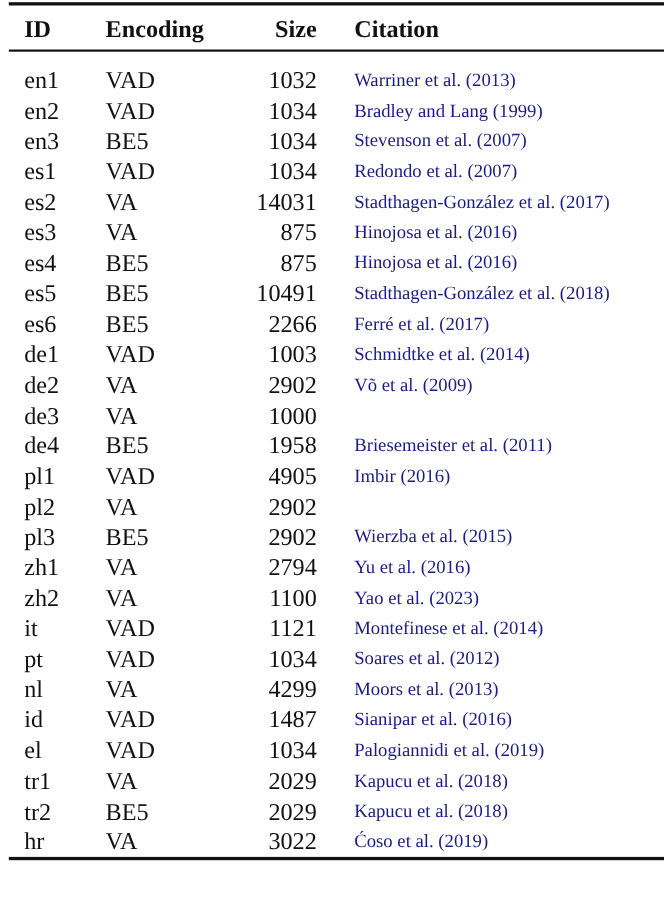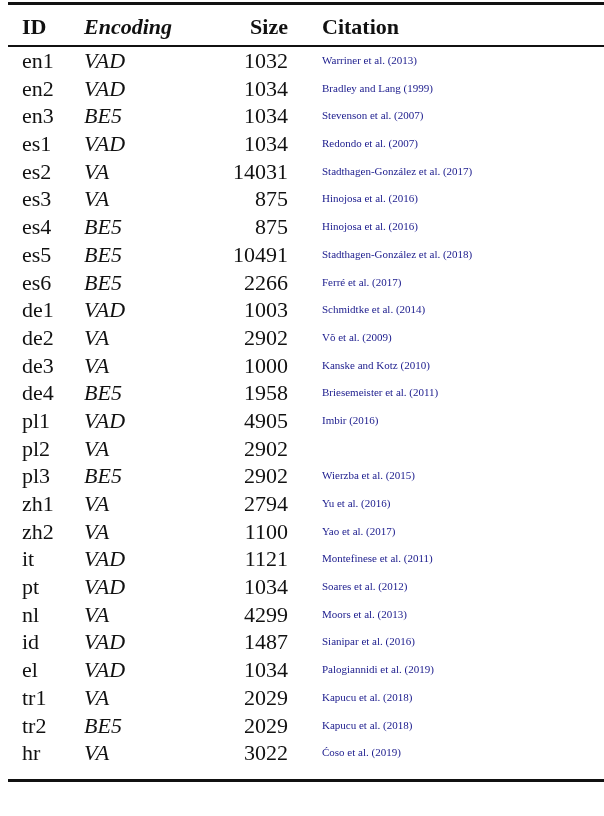--- a/index.html
+++ b/index.html
@@ -12,26 +12,26 @@
       position: absolute; left: 8px; top: 2px; width: 596px;
     }
     .rule-top { height: 3px; background: #111; margin-top: 0; }
     .rule-mid { height: 2px; background: #111; }
     .rule-bottom { height: 3px; background: #111; position: absolute; left: 8px; width: 596px; top: 779px; }
     .row {
       position: relative; height: 27.7px; line-height: 27.7px; white-space: nowrap;
     }
     .header-row { height: 40px; line-height: 44px; font-weight: bold; font-size: 22px; }
     .c-id { position: absolute; left: 14px; font-family: Liberation Serif, serif; }
-    .c-enc { position: absolute; left: 76px; font-style: italic; }
+    .c-enc { position: absolute; left: 88px; }
     .c-size { position: absolute; right: 316px; text-align: left; }
     .c-cit { position: absolute; left: 314px; }
     .body-row { font-size: 22px; }
-    .body-row .c-cit { font-size: 11px; color: #1a1a8c; }
-    .rows { padding-top: 0; }
+    .body-row .c-cit { font-size: 17px; color: #1a1a8c; }
+    .rows { padding-top: 12px; }
   </style>
 </head>
 <body>
 
 <div class="table-wrap">
   <div class="rule-top"></div>
   <div class="row header-row">
     <span class="c-id">ID</span>
     <span class="c-enc">Encoding</span>
     <span class="c-size">Size</span>
@@ -102,21 +102,20 @@
       <div class="row body-row">
         <span class="c-id">de2</span>
         <span class="c-enc">VA</span>
         <span class="c-size">2902</span>
         <span class="c-cit">Võ et al. (2009)</span>
       </div>
       <div class="row body-row">
         <span class="c-id">de3</span>
         <span class="c-enc">VA</span>
         <span class="c-size">1000</span>
-        <span class="c-cit">Kanske and Kotz (2010)</span>
       </div>
       <div class="row body-row">
         <span class="c-id">de4</span>
         <span class="c-enc">BE5</span>
         <span class="c-size">1958</span>
         <span class="c-cit">Briesemeister et al. (2011)</span>
       </div>
       <div class="row body-row">
         <span class="c-id">pl1</span>
         <span class="c-enc">VAD</span>
@@ -137,27 +136,27 @@
       <div class="row body-row">
         <span class="c-id">zh1</span>
         <span class="c-enc">VA</span>
         <span class="c-size">2794</span>
         <span class="c-cit">Yu et al. (2016)</span>
       </div>
       <div class="row body-row">
         <span class="c-id">zh2</span>
         <span class="c-enc">VA</span>
         <span class="c-size">1100</span>
-        <span class="c-cit">Yao et al. (2017)</span>
+        <span class="c-cit">Yao et al. (2023)</span>
       </div>
       <div class="row body-row">
         <span class="c-id">it</span>
         <span class="c-enc">VAD</span>
         <span class="c-size">1121</span>
-        <span class="c-cit">Montefinese et al. (2011)</span>
+        <span class="c-cit">Montefinese et al. (2014)</span>
       </div>
       <div class="row body-row">
         <span class="c-id">pt</span>
         <span class="c-enc">VAD</span>
         <span class="c-size">1034</span>
         <span class="c-cit">Soares et al. (2012)</span>
       </div>
       <div class="row body-row">
         <span class="c-id">nl</span>
         <span class="c-enc">VA</span>

